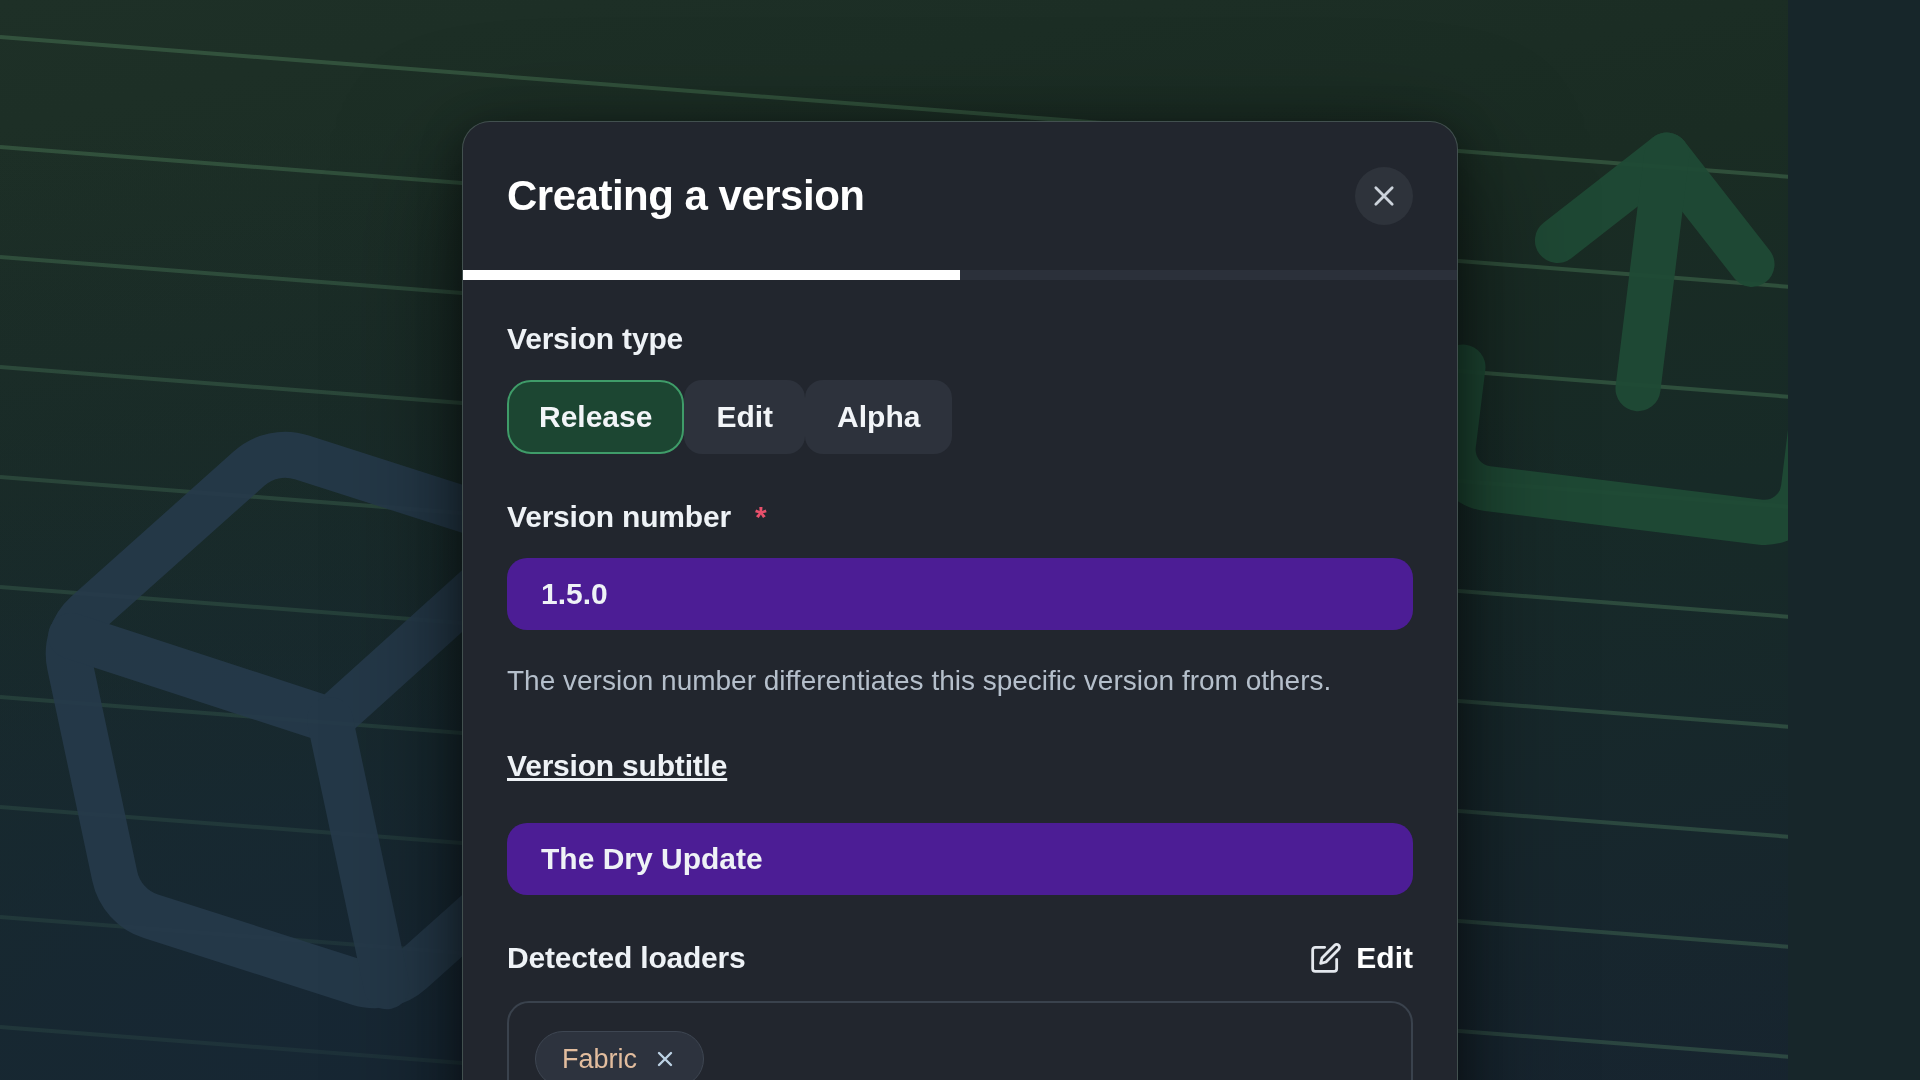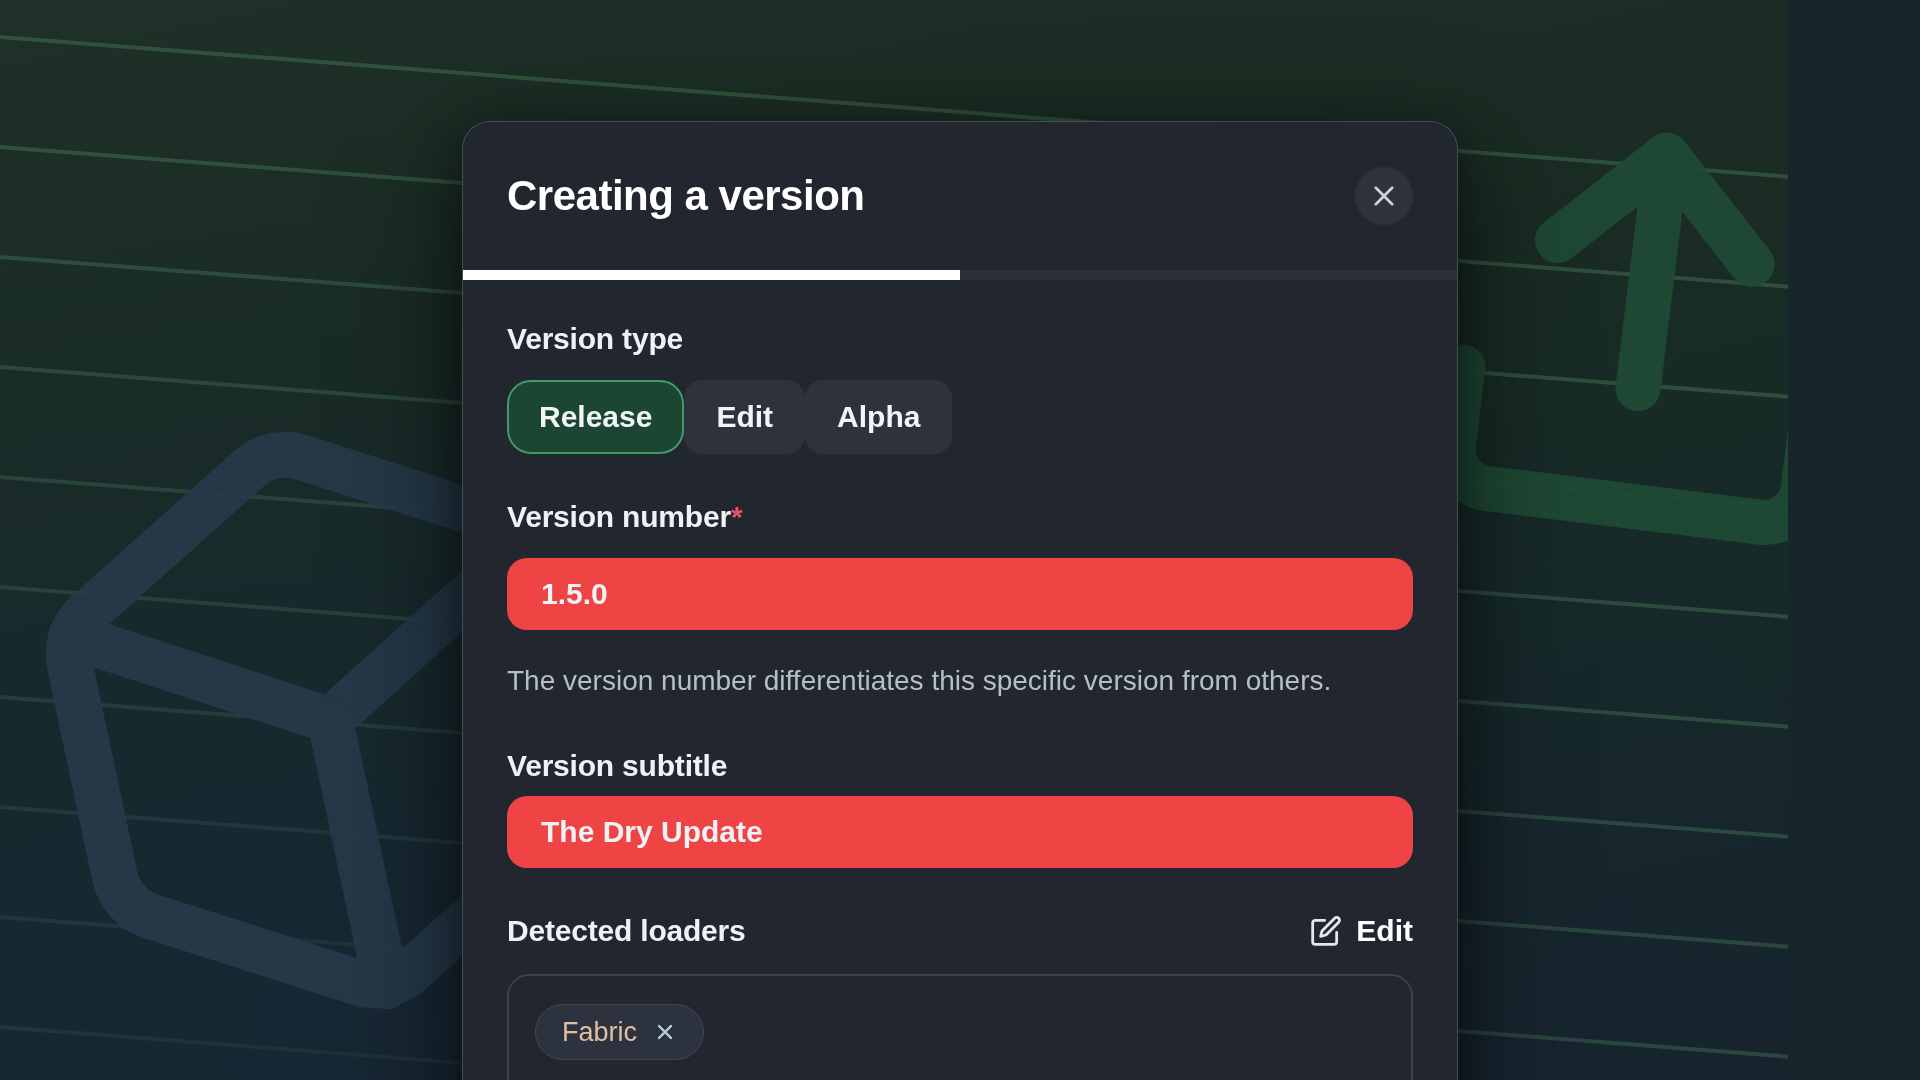--- a/index.html
+++ b/index.html
@@ -67,21 +67,21 @@
   }
 
   .modal-content { padding: 42px 44px 0 44px; }
 
   .field-label {
     font-size: 30px;
     font-weight: 700;
     color: #eef2f6;
     letter-spacing: -0.2px;
   }
-  .label-row { display: flex; align-items: baseline; gap: 0; margin-bottom: 24px; }
+  .label-row { display: flex; align-items: baseline; gap: 24px; margin-bottom: 24px; }
   .required-mark { color: #e8506b; font-size: 30px; font-weight: 700; }
 
   .segmented {
     display: flex;
     margin: 24px 0 46px 0;
   }
   .seg-btn {
     height: 74px;
     padding: 0 30px;
     border-radius: 18px;
@@ -98,36 +98,36 @@
     border-color: #3f9c69;
     border-radius: 24px;
   }
 
   .text-input {
     width: 100%;
     height: 72px;
     border: none;
     outline: none;
     border-radius: 20px;
-    background: #ef4444;
+    background: #4c1d95;
     color: #eef2f6;
     font-family: "Liberation Sans", sans-serif;
     font-size: 30px;
     font-weight: 600;
     padding: 0 34px;
     display: block;
   }
   .help-text {
     font-size: 28px;
     line-height: 45px;
     color: #b5bfcb;
     max-width: 850px;
     margin: 28px 0 46px 0;
   }
-  .subtitle-gap { margin-bottom: 13px; }
+  .subtitle-gap { margin-bottom: 40px; text-decoration: underline; }
   .subtitle-input-wrap { margin-bottom: 46px; }
 
   .loaders-row {
     display: flex;
     align-items: center;
     justify-content: space-between;
     margin-bottom: 26px;
   }
   .edit-btn {
     display: flex;

